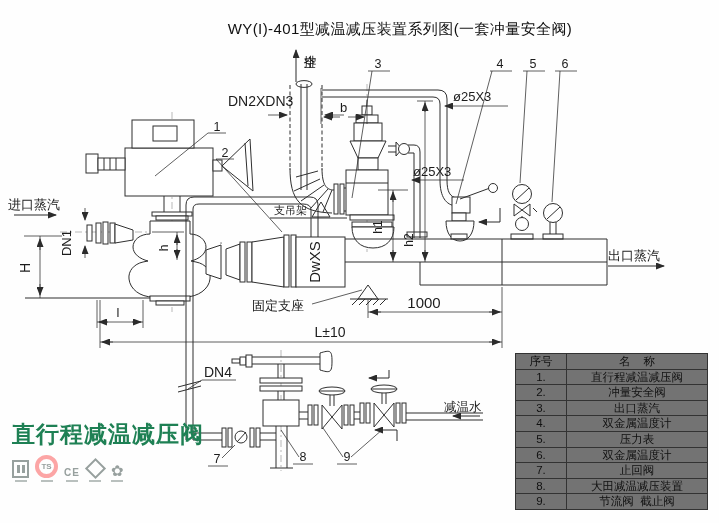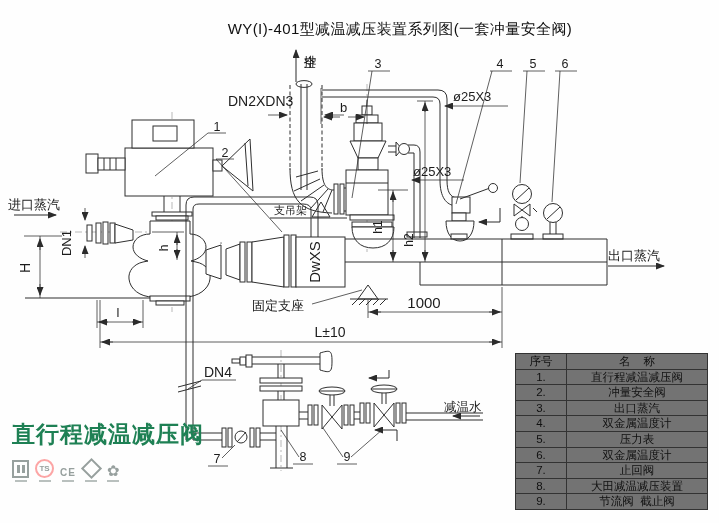--- a/index.html
+++ b/index.html
@@ -21,21 +21,21 @@
   
   .brand{position:absolute;left:12px;top:421px;z-index:5;}
   .brand-cn{font-size:23px;font-weight:700;letter-spacing:1px;line-height:1.2;}
   .brand-logo{font-size:21px;font-weight:700;font-style:italic;letter-spacing:1px;margin-top:3px;}
   .brand-logo sup{font-size:9px;font-style:normal;}
   .certs{display:flex;align-items:flex-end;gap:6px;margin-top:7px;height:26px;}
   .cert{display:flex;flex-direction:column;align-items:center;color:#97a09e;}
   .cert .cap{width:12px;height:2px;background:#b9c0be;margin-top:2px;}
   .cert-box{width:13px;height:14px;border:2px solid #97a09e;display:flex;gap:2px;align-items:center;justify-content:center;}
   .cert-box i{display:block;width:3px;height:8px;background:#97a09e;}
-  .cert-circ{width:15px;height:15px;border:2px solid #fca5a5;border-radius:50%;
+  .cert-circ{width:15px;height:15px;border:4px solid #fca5a5;border-radius:50%;
              font-size:8px;font-weight:700;display:flex;align-items:center;justify-content:center;}
   .cert-ce{font-size:10px;font-weight:700;letter-spacing:1px;}
   .cert-diamond{width:11px;height:11px;border:2px solid #97a09e;transform:rotate(45deg);margin:2px;}
   .cert-flower{font-size:15px;line-height:1;}
 </style>
 </head>
 <body>
 
 <div class="page">
 

